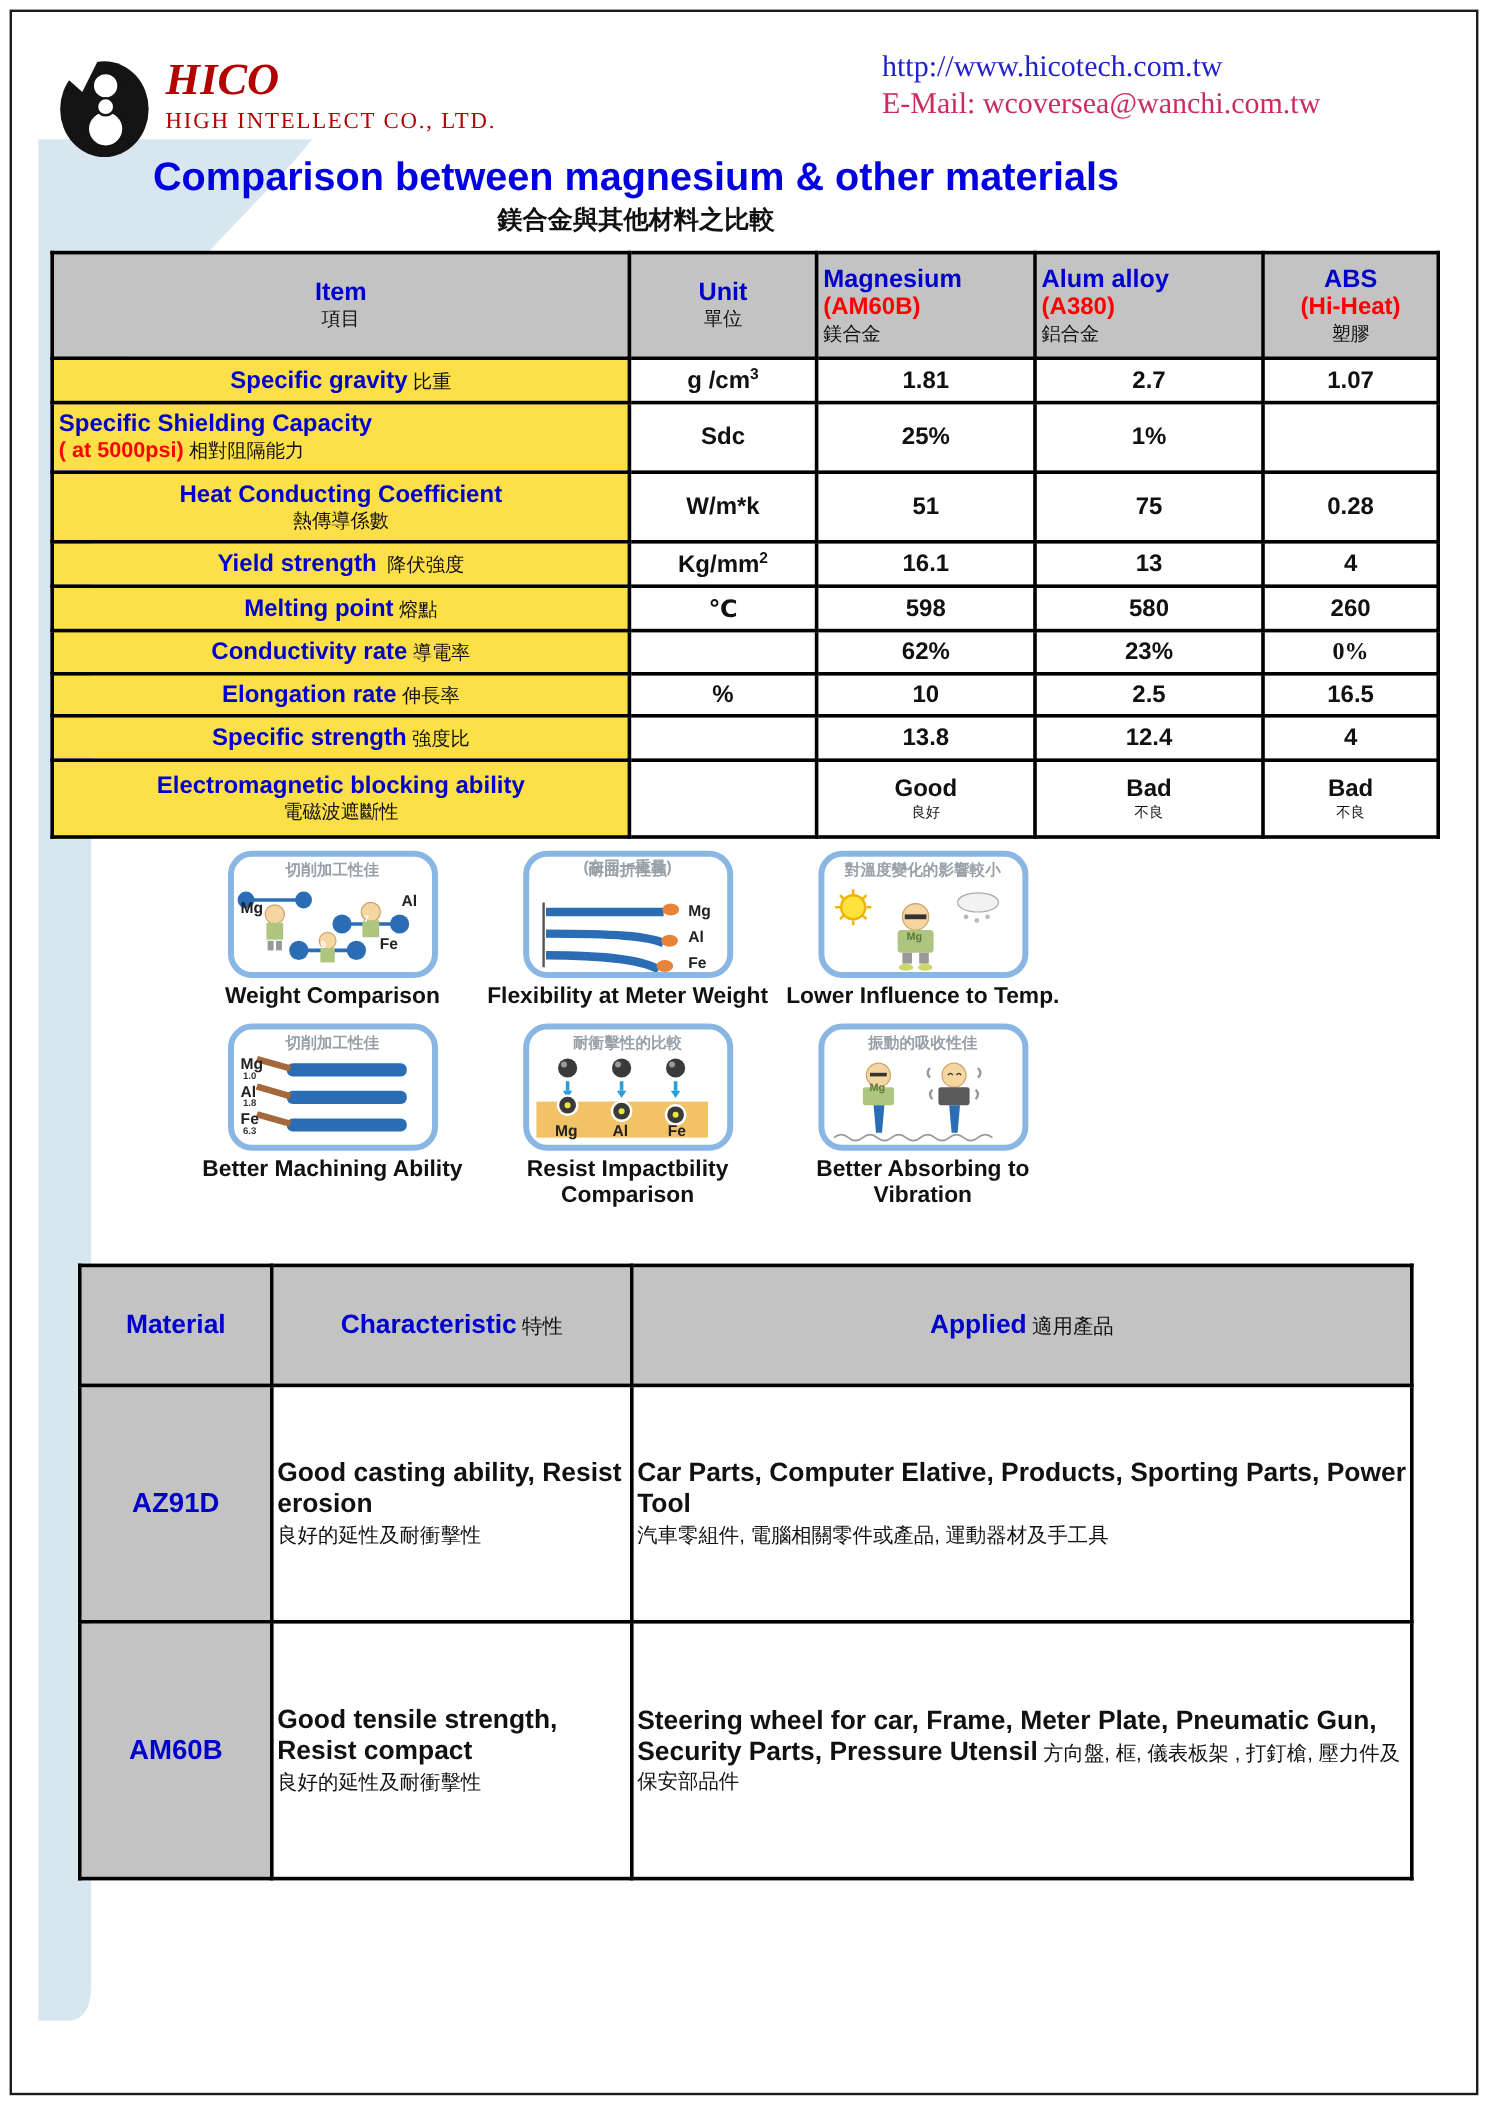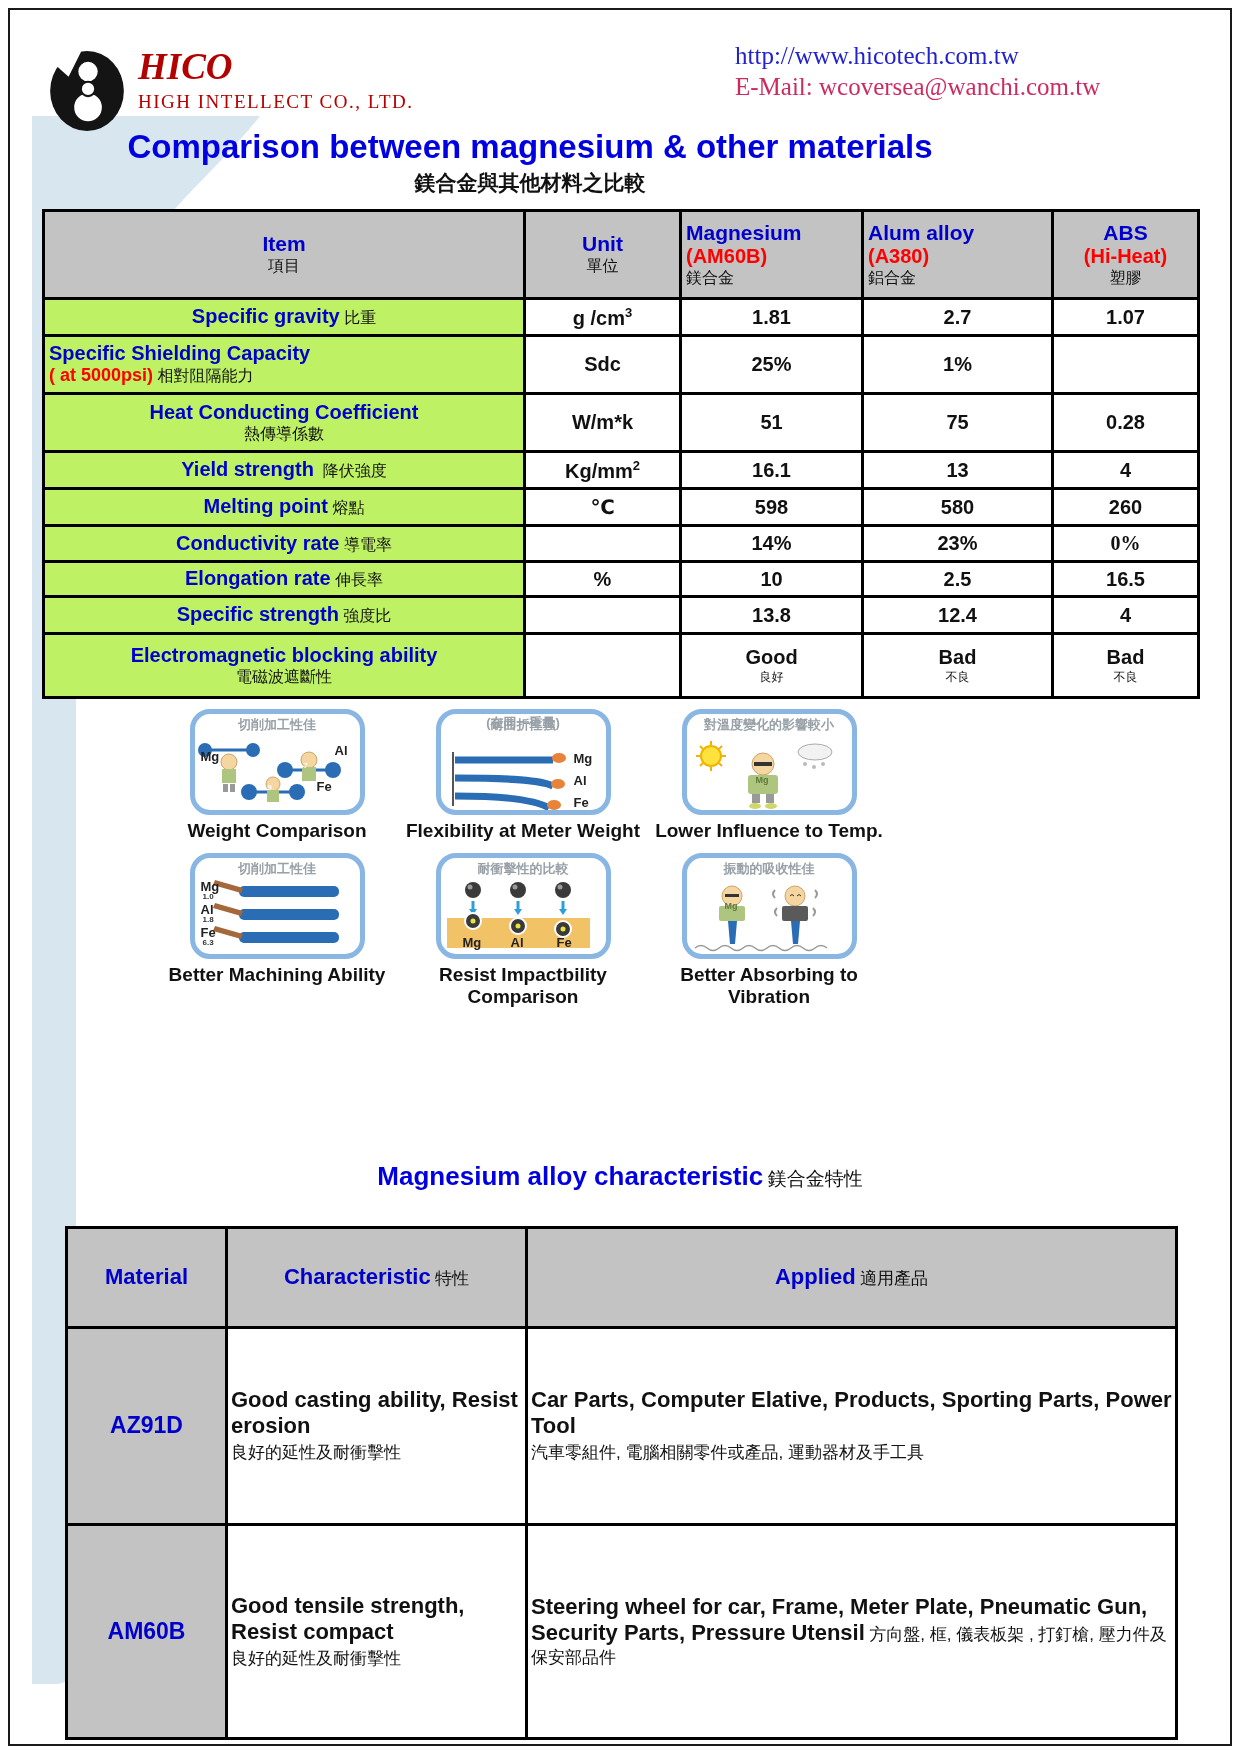--- a/index.html
+++ b/index.html
@@ -27,21 +27,21 @@
   
   table.cmp{border-collapse:collapse;table-layout:fixed;margin:12px 0 0 42px;width:1155px;}
   table.cmp th,table.cmp td{border:3px solid #000;padding:0 4px;overflow:hidden;}
   table.cmp th{background:#c3c3c3;vertical-align:middle;}
   .c-mat{text-align:left;vertical-align:top;padding-top:3px;}
   .c-abs{text-align:center;}
   .h-en{color:#0000cc;font-weight:bold;font-size:21px;display:block;}
   .h-code{color:#ff0000;font-weight:bold;font-size:20px;display:block;}
   .h-zh{font-size:16px;font-weight:normal;display:block;color:#111;}
   .c-center .h-en,.c-center .h-zh{text-align:center;}
-  td.item{background:#bef264;text-align:center;}
+  td.item{background:#fde047;text-align:center;}
   td.item.left{text-align:left;}
   .i-en{color:#0000cc;font-weight:bold;font-size:20px;}
   .i-zh{font-size:16px;color:#111;font-weight:normal;}
   .i-red{color:#ff0000;font-weight:bold;font-size:18px;}
   td.unit{font-weight:bold;font-size:20px;text-align:center;background:#fff;}
   td.unit sup{font-size:13px;}
   td.val{font-weight:bold;font-size:20px;text-align:center;background:#fff;}
   .val-zh{font-size:12px;font-weight:normal;}
   .serif-val{font-family:"Liberation Serif",serif;font-weight:normal;}
 
@@ -181,21 +181,21 @@
       <tr style="height:37px">
         <td class="item"><span class="i-en">Melting point</span> <span class="i-zh">熔點</span></td>
         <td class="unit">℃</td>
         <td class="val">598</td>
         <td class="val">580</td>
         <td class="val">260</td>
       </tr>
       <tr style="height:36px">
         <td class="item"><span class="i-en">Conductivity rate</span> <span class="i-zh">導電率</span></td>
         <td class="unit"></td>
-        <td class="val">14%</td>
+        <td class="val">62%</td>
         <td class="val">23%</td>
         <td class="val serif-val">0%</td>
       </tr>
       <tr style="height:35px">
         <td class="item"><span class="i-en">Elongation rate</span> <span class="i-zh">伸長率</span></td>
         <td class="unit">%</td>
         <td class="val">10</td>
         <td class="val">2.5</td>
         <td class="val">16.5</td>
       </tr>
@@ -388,24 +388,20 @@
             <path d="M88,8 q-4,4 0,8 M128,8 q4,4 0,8 M90,26 q-4,4 0,8 M126,26 q4,4 0,8" stroke="#999" stroke-width="2" fill="none"></path>
             <path d="M8,66 q6,-5 12,0 t12,0 t12,0 t12,0 t12,0 t12,0 t12,0 t12,0 t12,0 t12,0 t12,0" stroke="#999" stroke-width="1.5" fill="none"></path>
           </svg>
           <span class="p-label" style="left:38px;top:44px;font-size:9px;color:#5b7a3a">Mg</span>
         </div>
         <div class="p-caption">Better Absorbing to Vibration</div>
       </div>
     </div>
   </div>
 
-  <div class="sec2">
-    <span class="sec2-en">Magnesium alloy characteristic</span>
-    <span class="sec2-zh">鎂合金特性</span>
-  </div>
 
   <table class="mat">
     <colgroup>
         <col style="width:160px">
         <col style="width:300px">
         <col style="width:650px">
       </colgroup>
     <thead>
       <tr style="height:100px">
         <th><span class="mh-en">Material</span></th>

